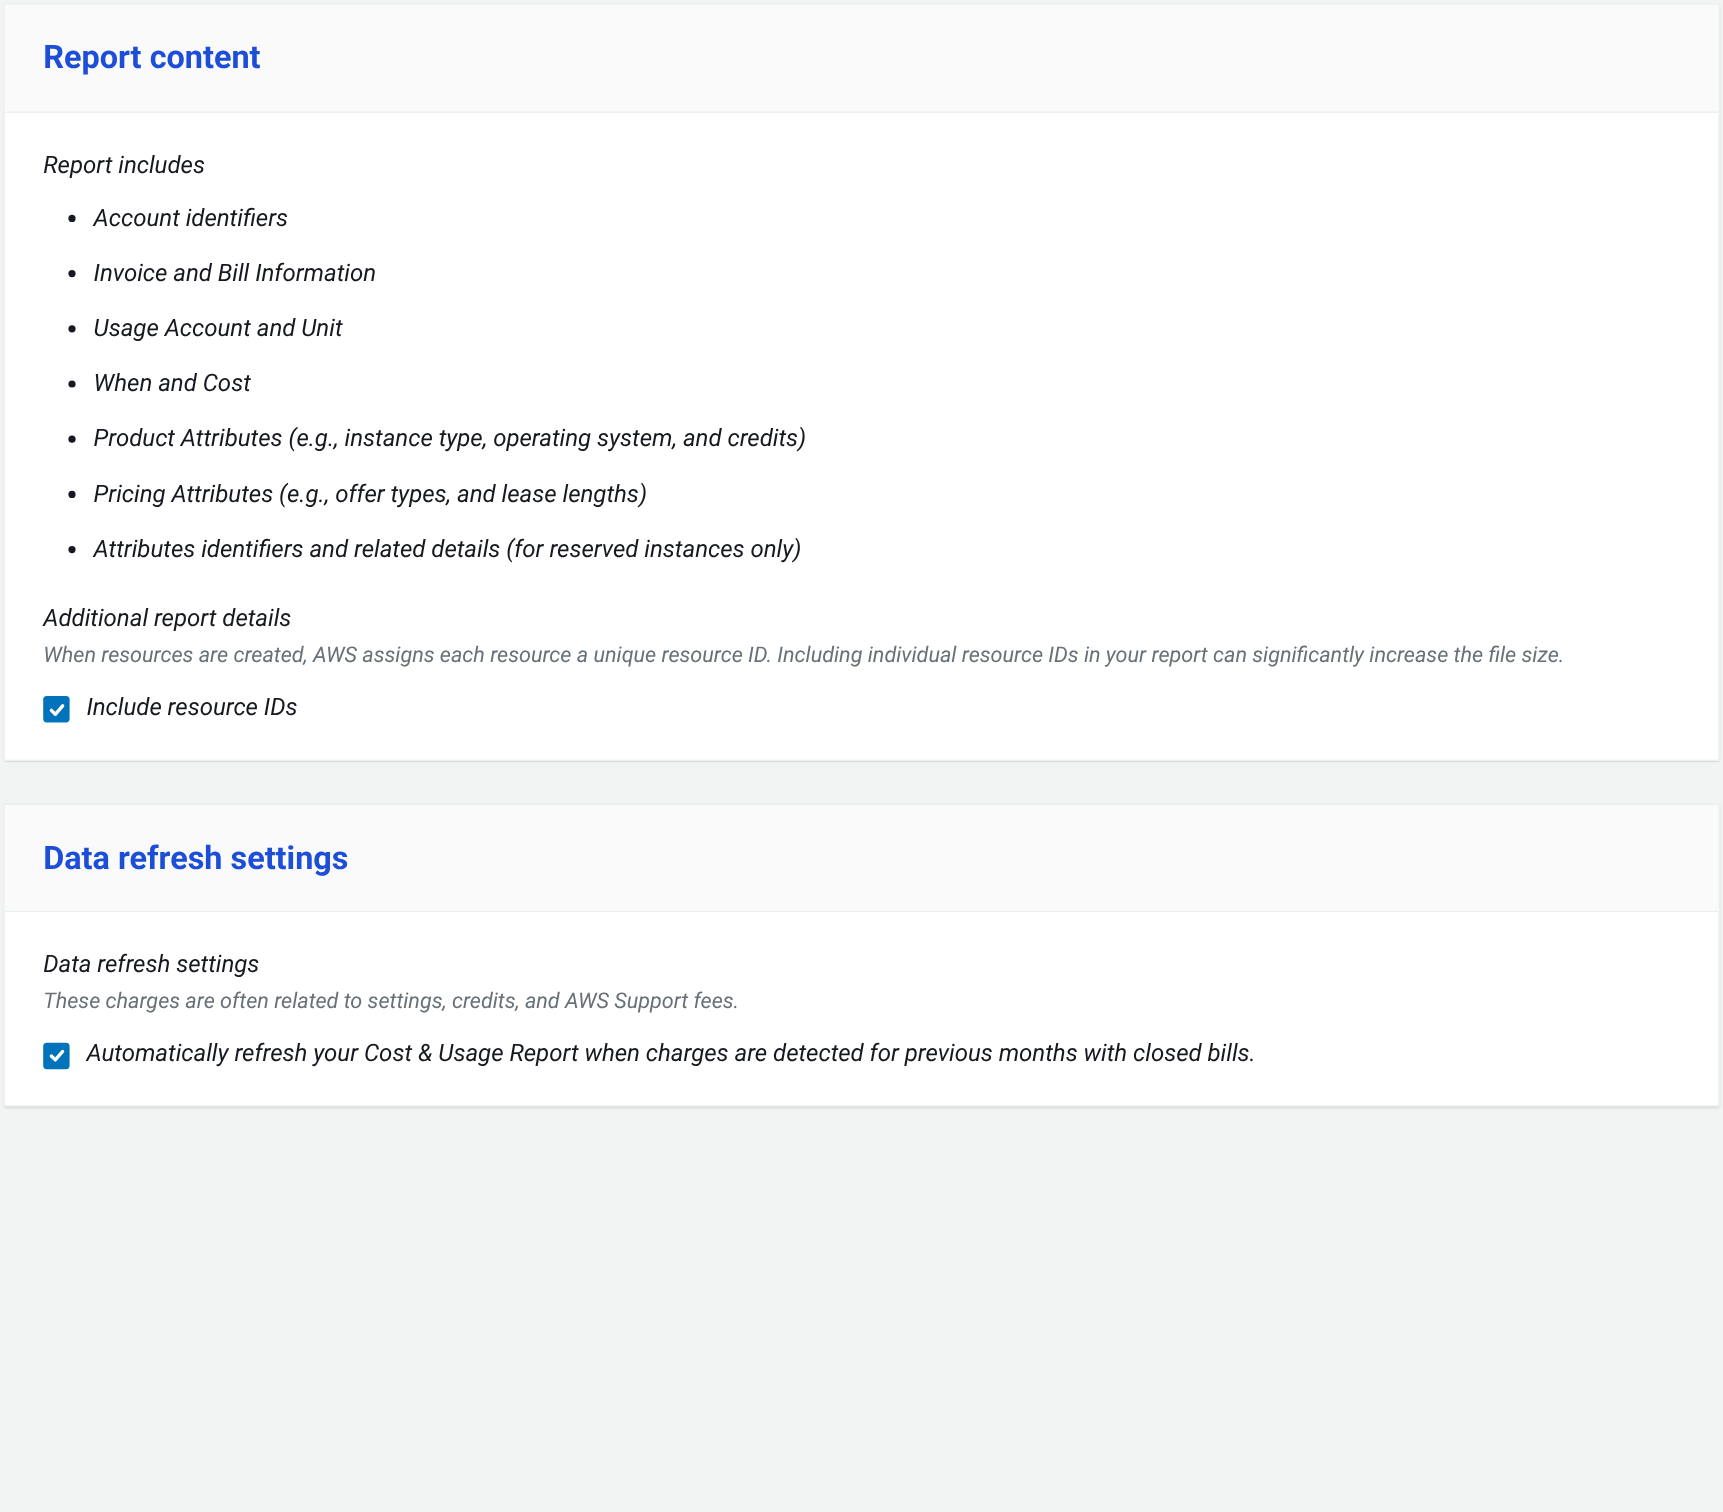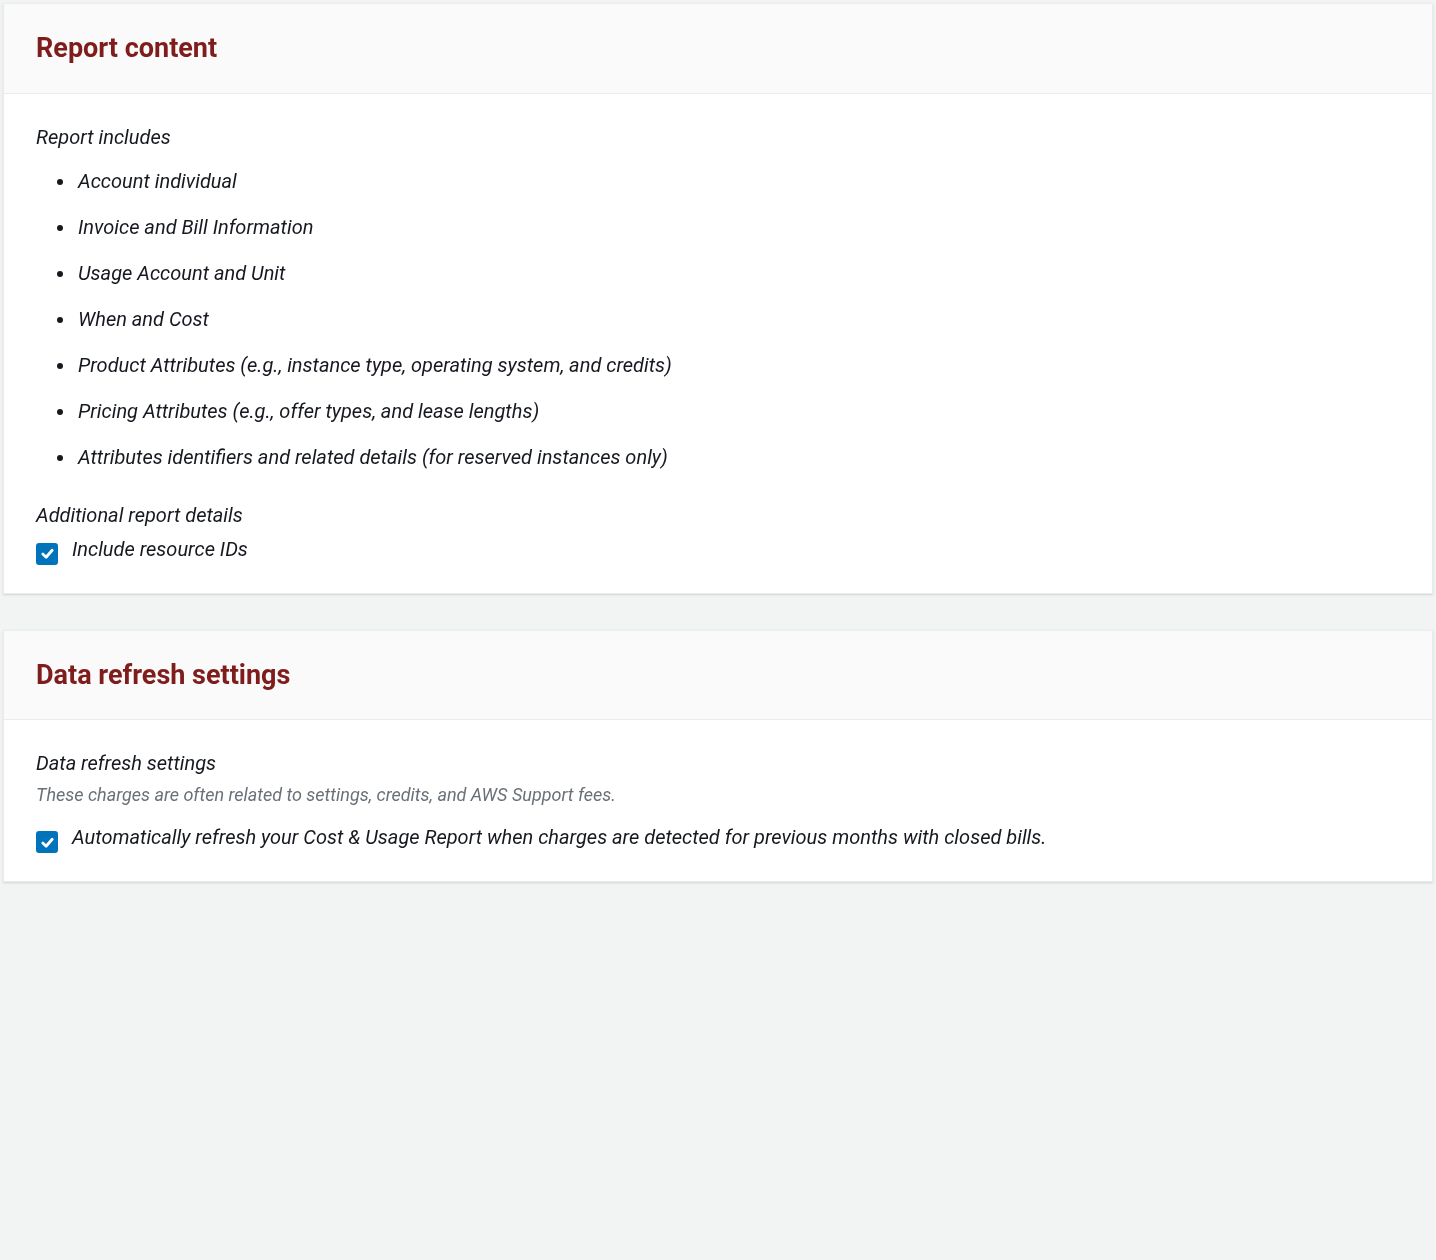--- a/index.html
+++ b/index.html
@@ -25,21 +25,21 @@
     margin-bottom: 0;
   }
   .panel-header {
     padding: 24px 32px;
     border-bottom: 1px solid #eaeded;
     background: #fafafa;
   }
   .panel-header h2 {
     font-size: 27px;
     font-weight: 700;
-    color: #7f1d1d;
+    color: #1d4ed8;
   }
   .panel-body {
     padding: 28px 32px 28px 32px;
     font-style: italic;
   }
   .section-label {
     font-size: 20px;
     color: #16191f;
     margin-bottom: 14px;
   }
@@ -63,21 +63,21 @@
     margin-bottom: 4px;
   }
   .helper-text {
     font-size: 18px;
     color: #687078;
     line-height: 1.45;
     margin-bottom: 14px;
   }
   .checkbox-row {
     display: flex;
-    align-items: flex-end;
+    align-items: center;
     gap: 14px;
   }
   .checkbox-box {
     flex: 0 0 auto;
     width: 22px;
     height: 22px;
     background: #0073bb;
     border-radius: 3px;
     display: flex;
     align-items: center;
@@ -103,30 +103,31 @@
 </head>
 <body>
 
 <div class="panel">
   <div class="panel-header">
     <h2>Report content</h2>
   </div>
   <div class="panel-body">
     <div class="section-label">Report includes</div>
     <ul class="bullets">
-      <li>Account individual</li>
+      <li>Account identifiers</li>
       <li>Invoice and Bill Information</li>
       <li>Usage Account and Unit</li>
       <li>When and Cost</li>
       <li>Product Attributes (e.g., instance type, operating system, and credits)</li>
       <li>Pricing Attributes (e.g., offer types, and lease lengths)</li>
       <li>Attributes identifiers and related details (for reserved instances only)</li>
     </ul>
 
     <div class="sub-section-label">Additional report details</div>
+    <div class="helper-text">When resources are created, AWS assigns each resource a unique resource ID. Including individual resource IDs in your report can significantly increase the file size.</div>
 
     <div class="checkbox-row">
       <div class="checkbox-box" role="checkbox" aria-checked="true">
         <svg viewBox="0 0 16 16">
             <polyline points="3 8.5 6.5 12 13 4.5"></polyline>
           </svg>
       </div>
       <div class="checkbox-label">Include resource IDs</div>
     </div>
   </div>

